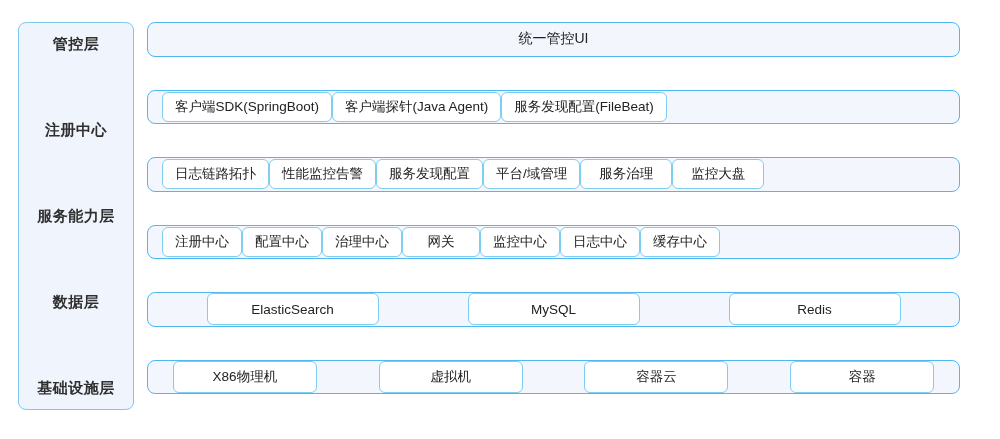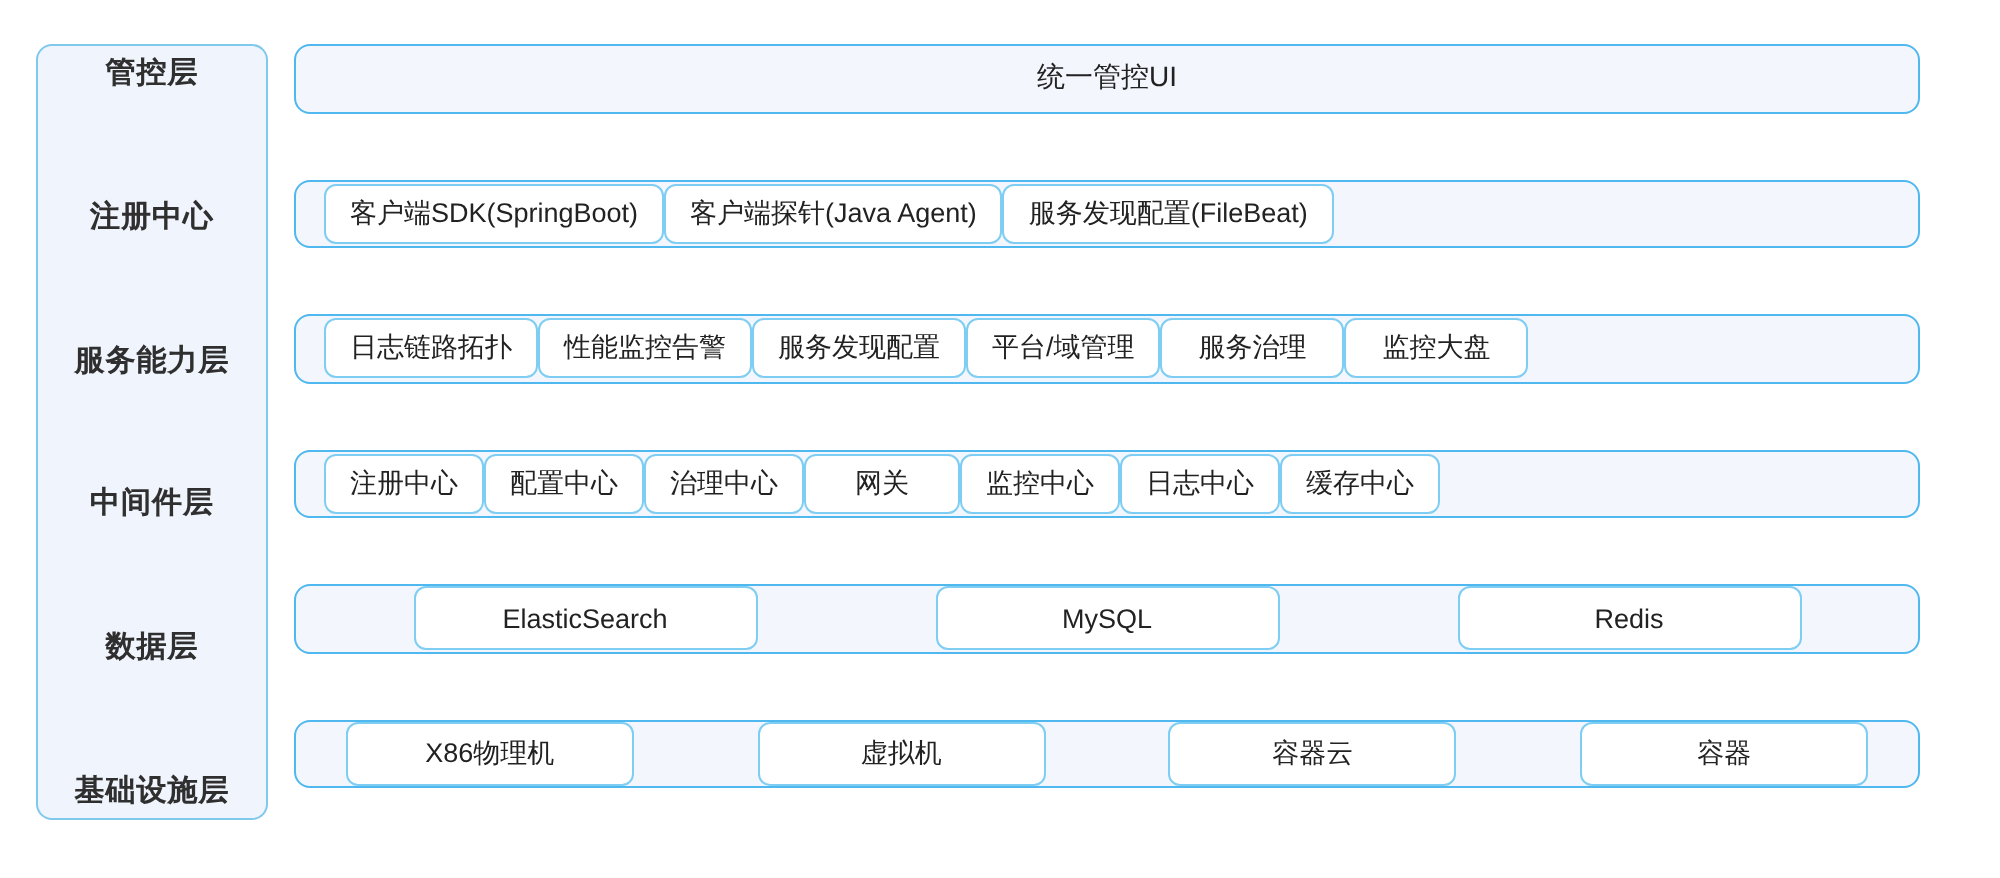--- a/index.html
+++ b/index.html
@@ -118,21 +118,20 @@
 </style>
 </head>
 <body>
 
 <div class="diagram">
 
   <div class="layer-rail">
     <div class="layer-name">管控层</div>
     <div class="layer-name">注册中心</div>
     <div class="layer-name">服务能力层</div>
-    <div class="layer-name">中间件层</div>
     <div class="layer-name">数据层</div>
     <div class="layer-name">基础设施层</div>
   </div>
 
   <div class="rows">
 
     <div class="row banner row-mgmt">
       <span class="banner-label">统一管控UI</span>
     </div>
 

